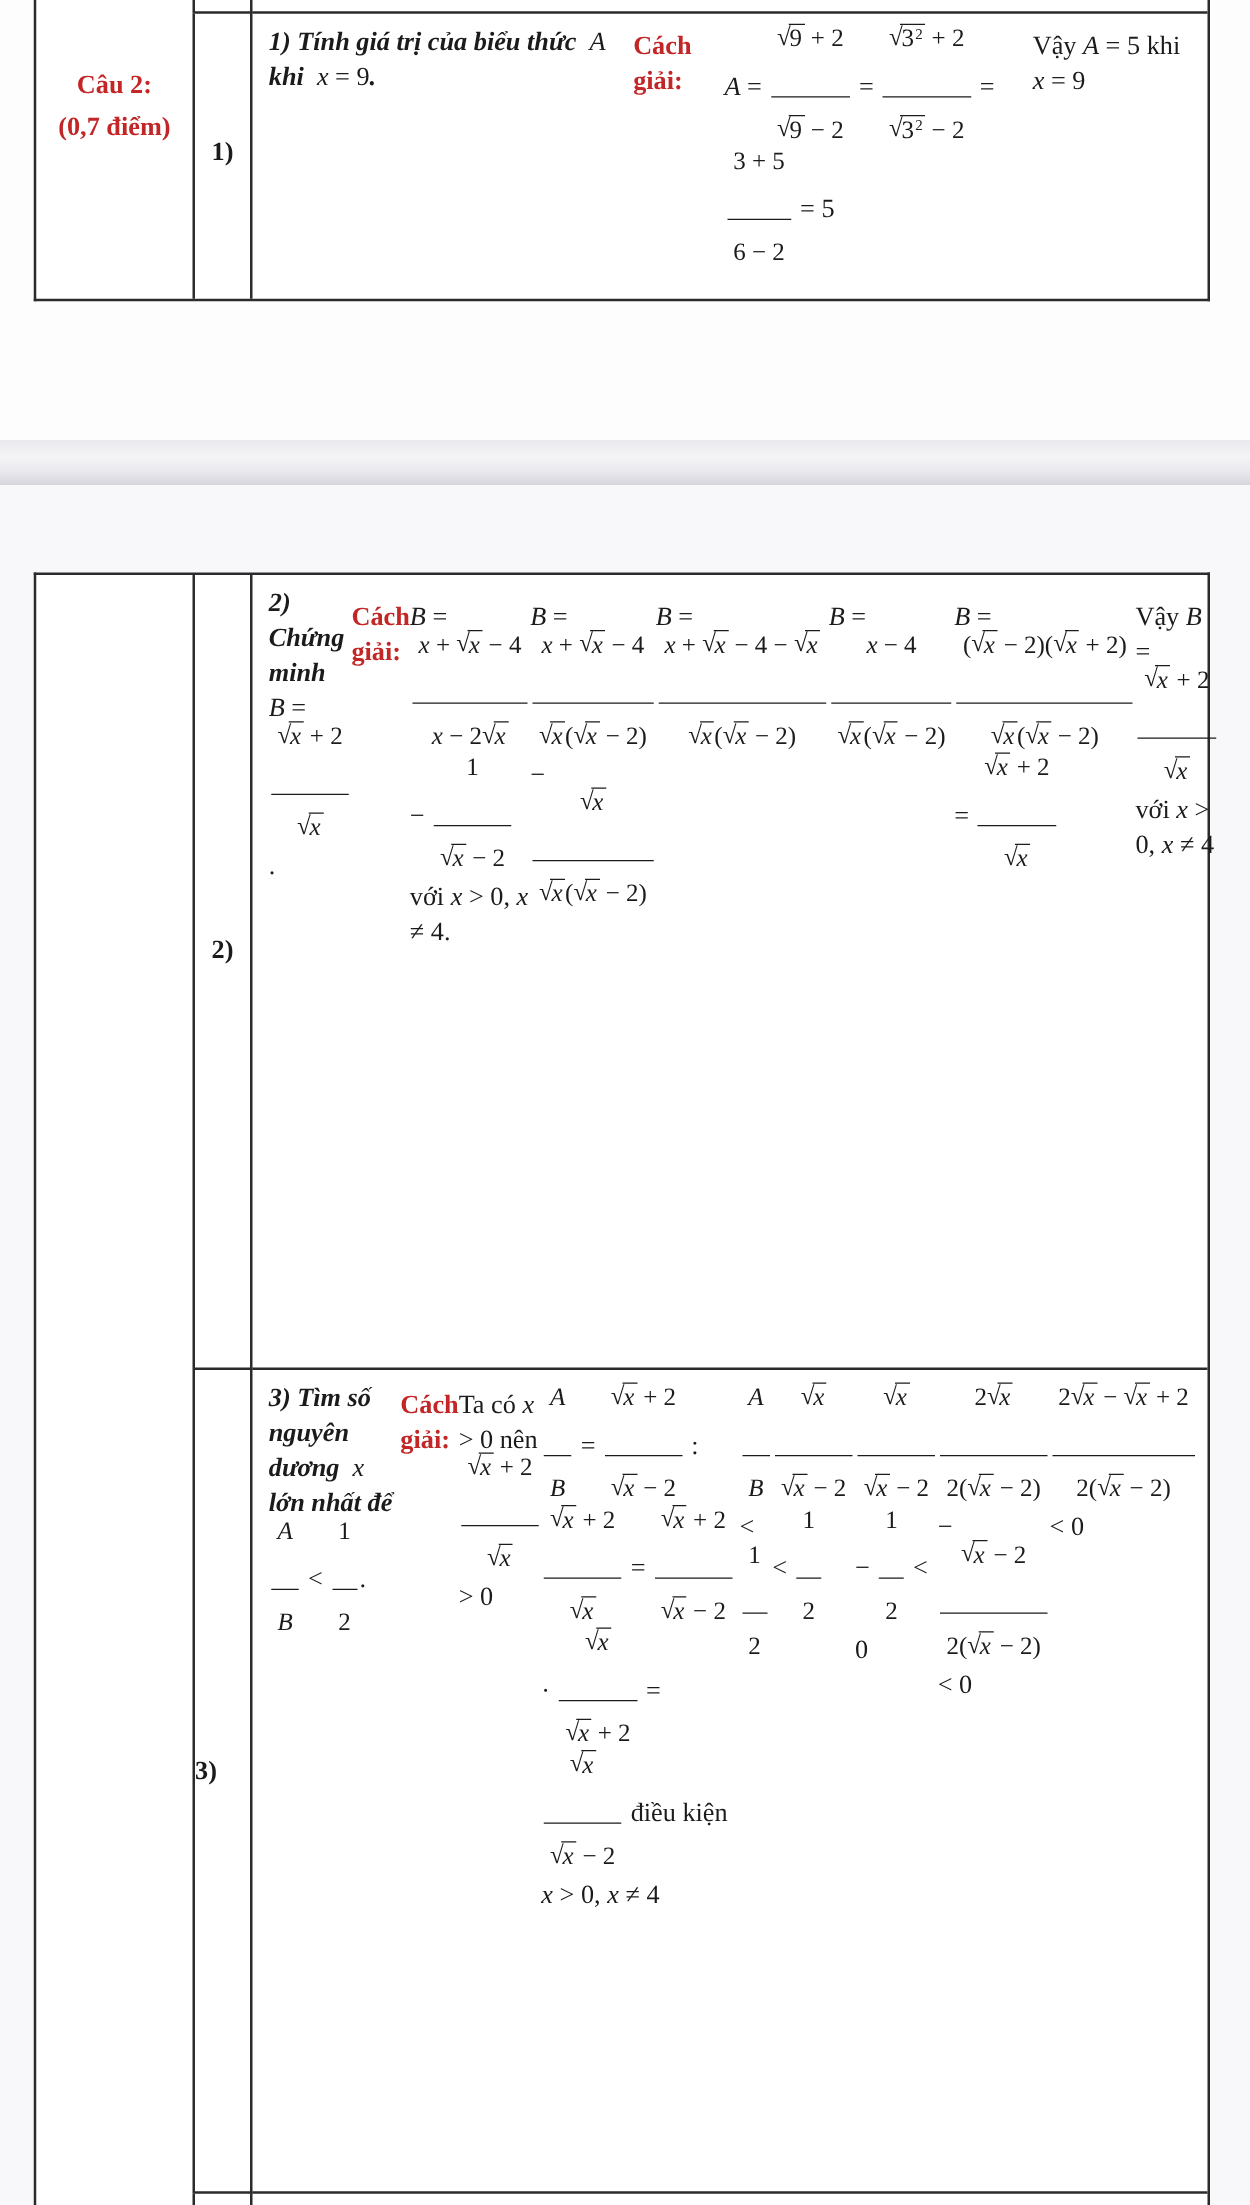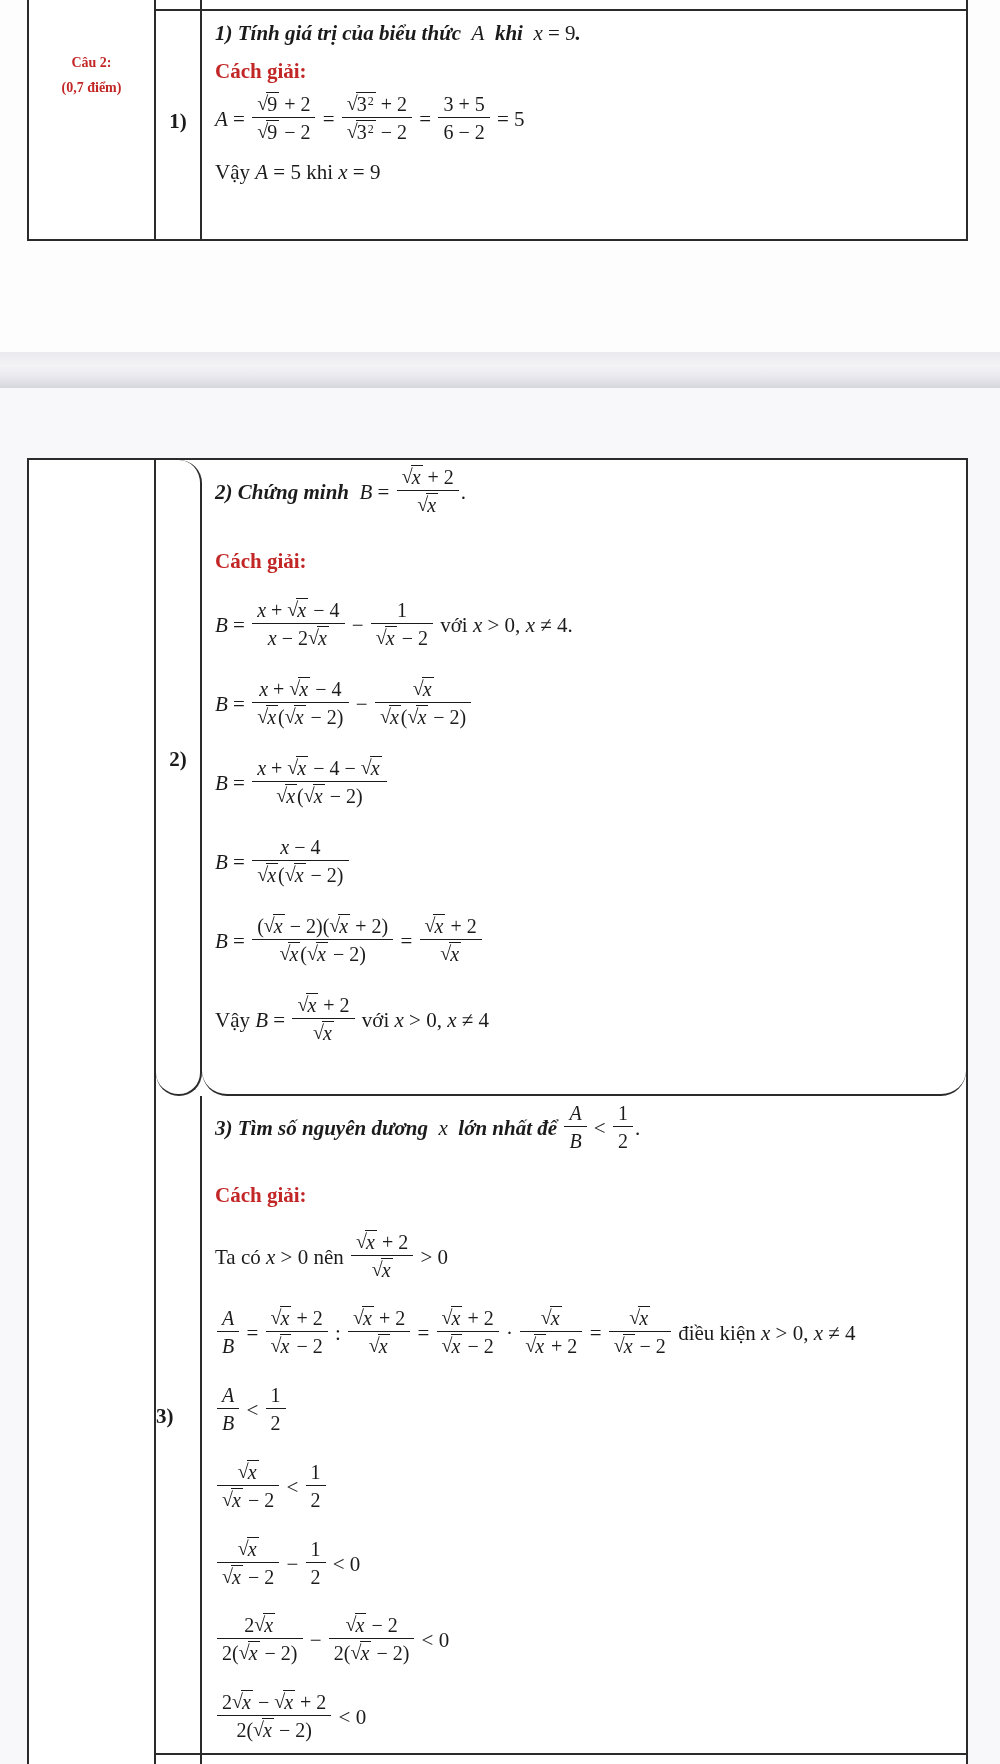--- a/index.html
+++ b/index.html
@@ -24,57 +24,57 @@
   #t2{top:458px;height:1306px;border-top:2px solid #2b2b2b;}
   .row{display:flex;width:100%;box-sizing:border-box;}
   .c{box-sizing:border-box;}
   .c1{width:127px;border-right:2px solid #2b2b2b;flex:none;}
   .c2{width:46px;border-right:2px solid #2b2b2b;flex:none;}
   .c3{flex:1;min-width:0;}
   .r0{height:11px;}
   .r0 .c2,.r0 .c3{border-bottom:2px solid #2b2b2b;}
   .r1{height:228px;}
   .r2{height:636px;}
-  .r2 .c2,.r2 .c3{border-bottom:2px solid #2b2b2b;border-radius:25px;}
+  .r2 .c2,.r2 .c3{border-bottom:2px solid #2b2b2b;}
   .r3{height:659px;}
   .r3 .c2,.r3 .c3{border-bottom:2px solid #2b2b2b;justify-content:space-between;}
   .r4{height:9px;}
 
   
   .qcell{padding-top:44px;text-align:center;}
   .qlabel{margin-bottom:9px;}
   .qpoints{}
-  .red{color:#c22626;font-weight:700;font-size:14px;}
+  .red{color:#c22626;font-weight:700;font-size:21px;}
 
   
   .nocell{display:flex;justify-content:center;}
   .no{font-weight:700;font-size:21px;}
   .r1 .nocell{align-items:flex-start;padding-top:98px;}
   .r2 .nocell{align-items:center;}
   .r2 .no{transform:translateY(-18px);}
   .r3 .nocell{align-items:center;}
   .r3 .no{transform:translateY(-8px);}
 
   
-  .content{padding:6px 8px 0 13px;display:flex;flex-direction:column;align-items:flex-start;}
+  .content{padding:6px 8px 0 13px;display:flex;align-items:flex-start;}
   .line{font-size:21px;line-height:28px;}
   .r1 .content .line{margin:5px 0;}
   .r2 .content .line{margin:13px 0;}
   .r3 .content .line{margin:7px 0;}
   .content .line:first-child{margin-top:2px;}
   .heading{font-size:21px;}
   .bt{font-weight:700;font-style:italic;}
   i{font-style:italic;}
   .up,.up i{font-style:normal;}
 
   
   .fr{display:inline-flex;flex-direction:column;text-align:center;vertical-align:middle;
       margin:0 2px;transform:translateY(-3px);}
   .fr .nu,.fr .de{padding:0 5px;line-height:25px;font-size:20px;white-space:nowrap;}
-  .fr .de{border-top:1.5px solid currentColor;padding-top:2px;}
+  .fr .de{border-top:1.5px solid currentColor;padding-top:14px;margin-top:33px;}
 
   
   .sq{white-space:nowrap;display:inline;}
   .sq .tk{display:inline-block;transform:translateY(-1px);margin-right:-2px;}
   .sq .bar{display:inline-block;border-top:1.5px solid currentColor;padding:0 2px 0 1px;line-height:1.1;}
   sup{font-size:12px;line-height:0;vertical-align:6px;margin-left:1px;}
 </style>
 </head>
 <body>
 

